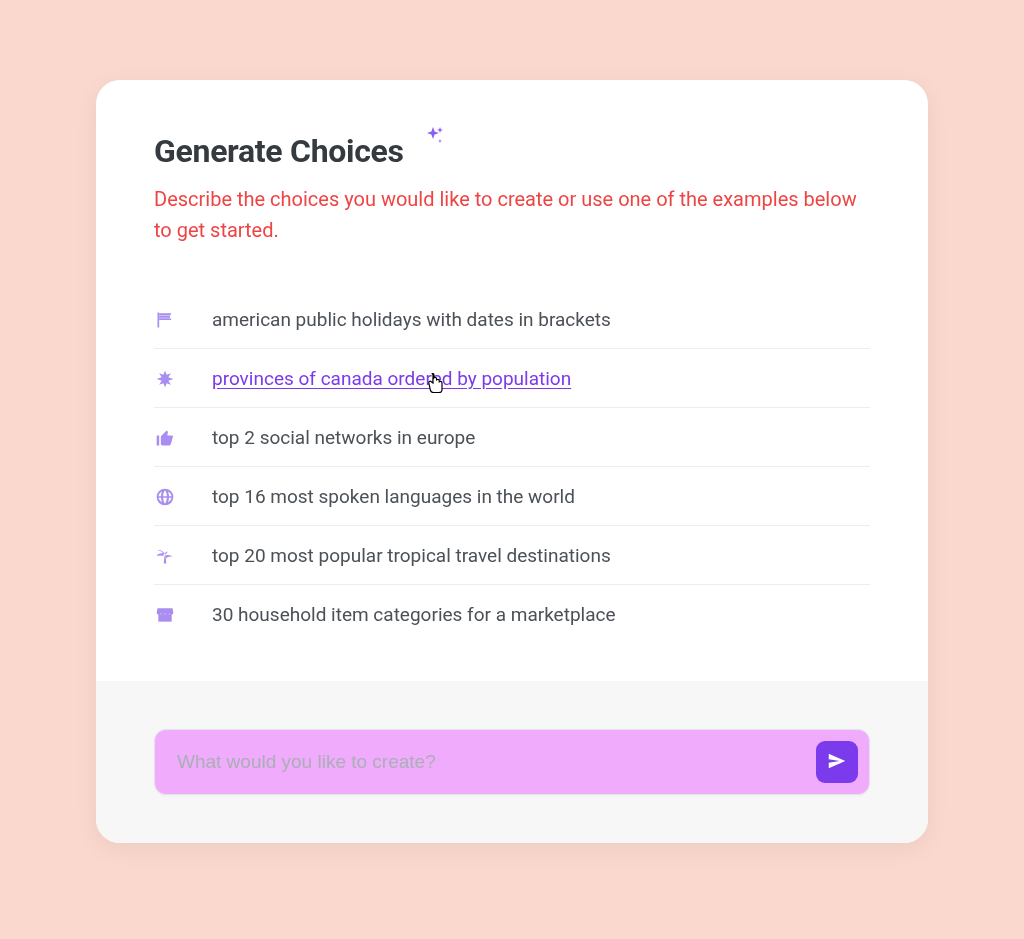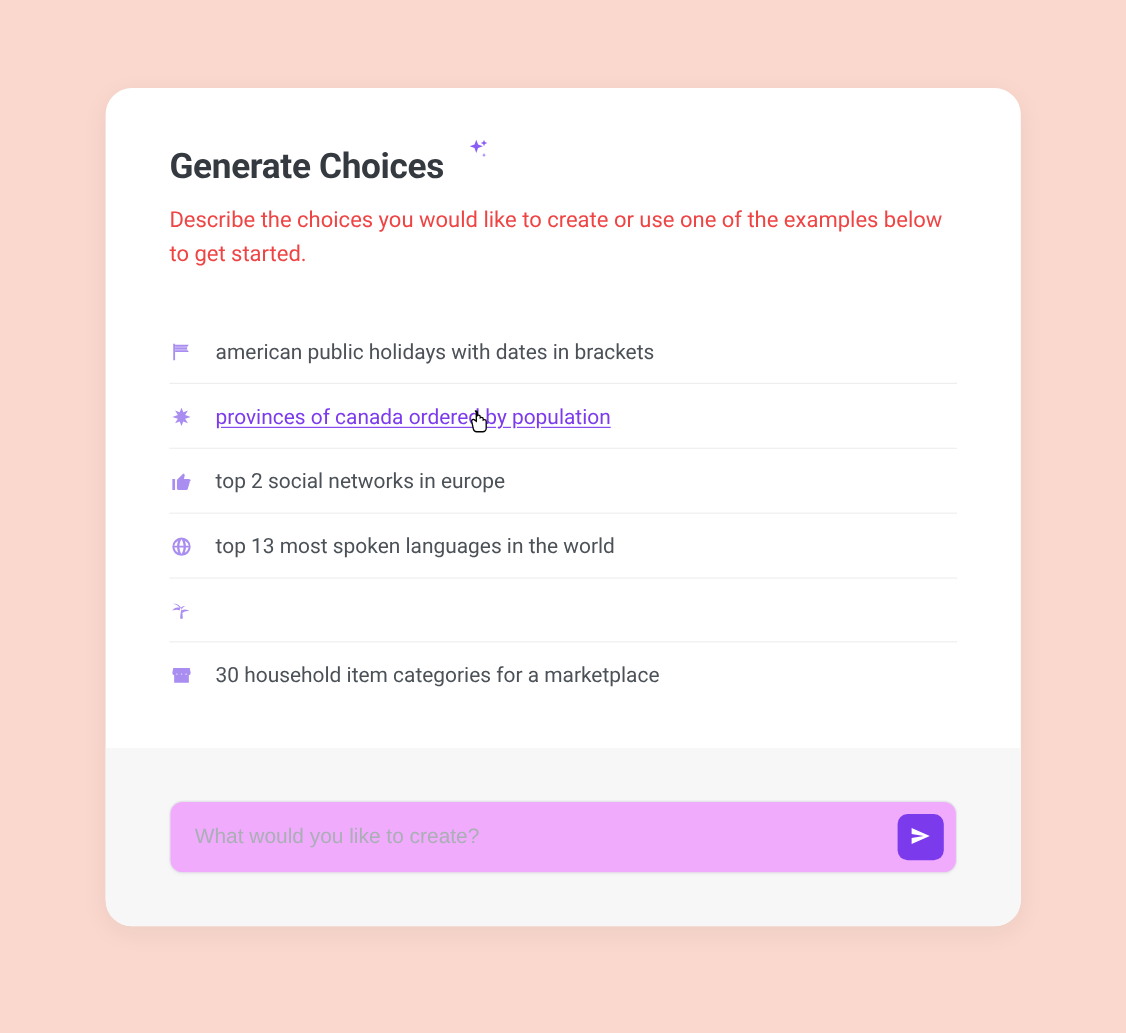--- a/index.html
+++ b/index.html
@@ -47,21 +47,21 @@
       color: #ef4444;
       line-height: 1.55;
       margin-top: 14px;
     }
     .examples {
       margin-top: 44px;
     }
     .example-item {
       display: flex;
       align-items: center;
-      gap: 20px;
+      gap: 36px;
       padding: 18px 0 17px 0;
       border-bottom: 1px solid #ededed;
       cursor: pointer;
       position: relative;
     }
     .example-item:last-child { border-bottom: none; }
     .example-icon {
       width: 22px;
       height: 22px;
       flex-shrink: 0;
@@ -179,30 +179,31 @@
         </span>
         <span class="example-label">top 2 social networks in europe</span>
       </div>
 
       <div class="example-item">
         <span class="example-icon">
           <svg width="20" height="20" viewBox="0 0 24 24" fill="currentColor">
             <path d="M12 2a10 10 0 100 20 10 10 0 000-20zm7.9 9h-3.05a16 16 0 00-1.3-5.5A8.03 8.03 0 0119.9 11zM12 4c.9 1.2 2 3.5 2.3 7H9.7C10 7.5 11.1 5.2 12 4zM4.1 13h3.05c.2 2.2.7 4.1 1.3 5.5A8.03 8.03 0 014.1 13zm3.05-2H4.1a8.03 8.03 0 014.35-5.5A16 16 0 007.15 11zM12 20c-.9-1.2-2-3.5-2.3-7h4.6c-.3 3.5-1.4 5.8-2.3 7zm3.55-1.5c.6-1.4 1.1-3.3 1.3-5.5h3.05a8.03 8.03 0 01-4.35 5.5z"></path>
           </svg>
         </span>
-        <span class="example-label">top 13 most spoken languages in the world</span>
+        <span class="example-label">top 16 most spoken languages in the world</span>
       </div>
 
       <div class="example-item">
         <span class="example-icon">
           <svg width="20" height="20" viewBox="0 0 24 24" fill="currentColor">
             <path d="M12 10c-1 4-1.4 8-1.4 11h2.8c0-3-.4-7-1.4-11z"></path>
             <path d="M12 10C10 6 6 4 3 5c2 0 5 1 7 4-4-1-7 1-8 3 3-1 6-1 8 0 0-3 3-5 6-5-2 1-4 3-4 5 3-2 7-1 9 1-3-1-6 0-8 2l-1-5z"></path>
           </svg>
         </span>
+        <span class="example-label">top 20 most popular tropical travel destinations</span>
       </div>
 
       <div class="example-item">
         <span class="example-icon">
           <svg width="20" height="20" viewBox="0 0 24 24" fill="currentColor">
             <path d="M4 11h16v9H4z"></path>
             <path d="M3 4h18l1 5a2.5 2.5 0 01-5 .5A2.5 2.5 0 0112 9a2.5 2.5 0 01-5 .5A2.5 2.5 0 012 9l1-5z"></path>
           </svg>
         </span>
         <span class="example-label">30 household item categories for a marketplace</span>

